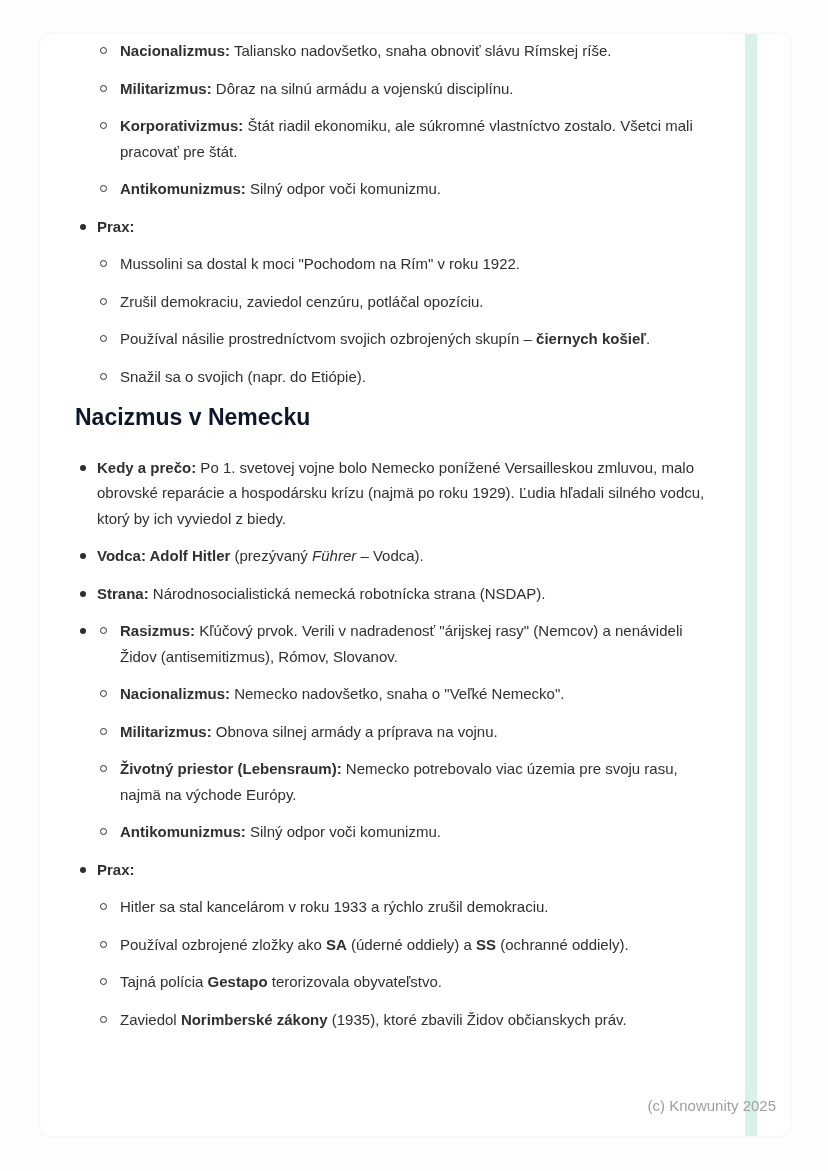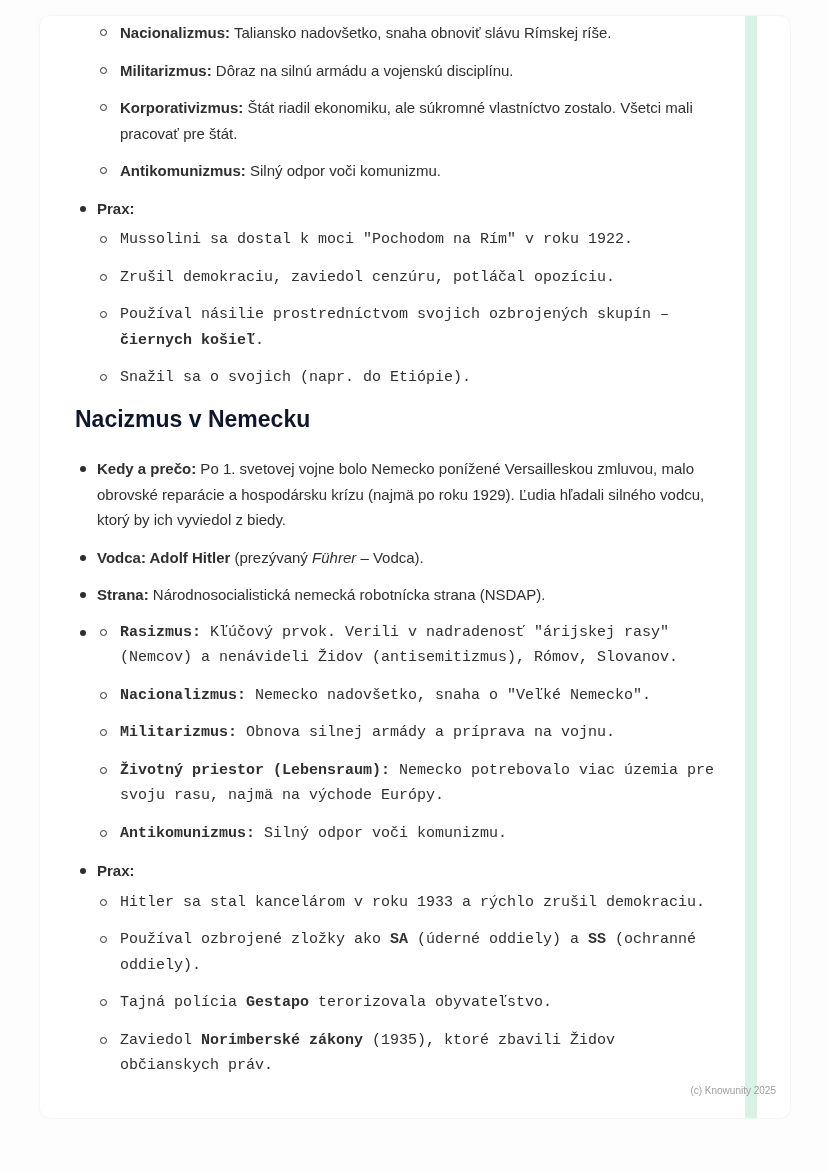--- a/index.html
+++ b/index.html
@@ -6,21 +6,21 @@
   .canvas {
     position:relative;
     width:828px; height:1171px;
     background:#fdfdfd;
     font-family:"Liberation Sans","DejaVu Sans",sans-serif;
     color:#303030;
     overflow:hidden;
   }
   .page {
     position:absolute;
-    left:40px; top:16px;
+    left:40px; top:34px;
     width:750px; height:1102px;
     background:#ffffff;
     border-radius:10px;
     box-shadow:0 0 3px rgba(0,0,0,0.08);
   }
   .stripe {
     position:absolute;
     left:705px; top:0; bottom:0;
     width:12px;
     background:#d9f2e6;
@@ -34,41 +34,41 @@
   }
   .doc h2 {
     font-size:23px;
     line-height:1.3;
     font-weight:700;
     margin:14px 0 22px 0;
     color:#85e2c2;
   }
   .doc ul { list-style:none; margin:0; padding:0; }
   .doc li { position:relative; margin-bottom:12px; }
-  .doc li > ul { margin-top:6px;font-family:Liberation Mono, monospace; }
+  .doc li > ul { margin-top:12px; }
   ul.lvl1 > li { padding-left:22px; }
   ul.lvl1 > li::before {
     content:""; position:absolute; left:5px; top:10px;
     width:6px; height:6px; border-radius:50%;
     background:#2e2e2e;
   }
   ul.lvl2 > li { padding-left:23px; }
   ul.lvl2 > li::before {
     content:""; position:absolute; left:3px; top:9px;
     width:7px; height:7px; border-radius:50%;
     border:1.4px solid #2e2e2e; background:transparent;
     box-sizing:border-box;
   }
   .doc > ul.lvl2 { margin-left:22px; }
   .bold { font-weight:700; }
   .italic { font-style:italic; }
   .footer {
     position:absolute;
     right:14px; bottom:22px;
-    font-size:10px;
+    font-size:15px;
     color:#9e9e9e;
     z-index:2;
   }
 </style>
 </head>
 <body>
 
 <div class="canvas">
   <div class="page">
     <div class="stripe" style="background: rgb(217, 242, 230);"></div>

